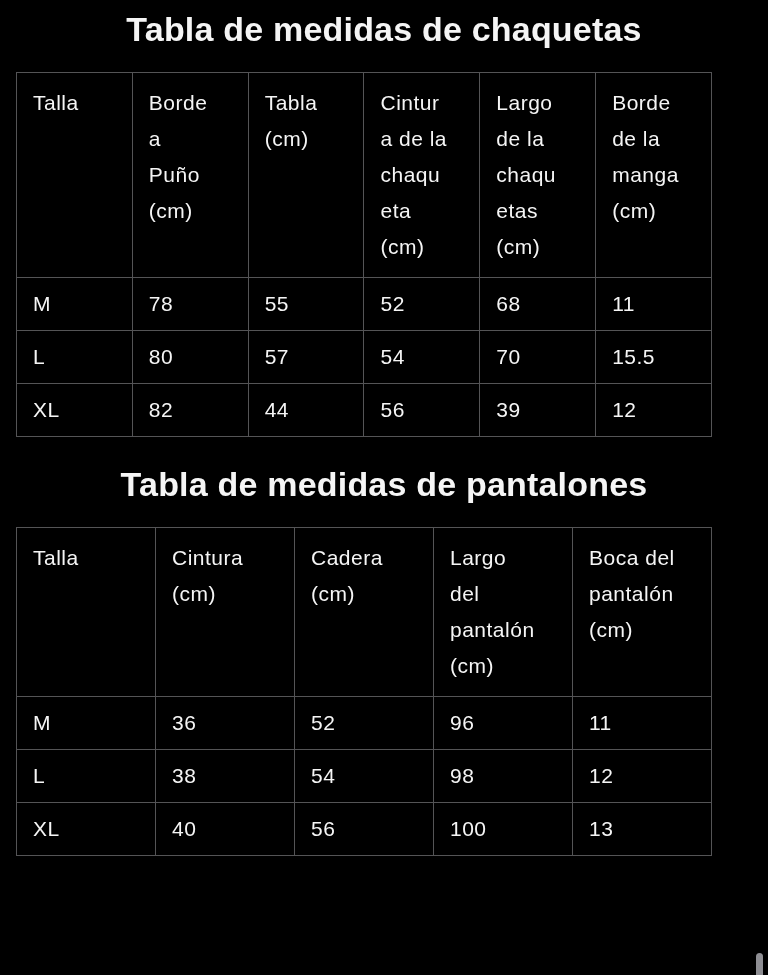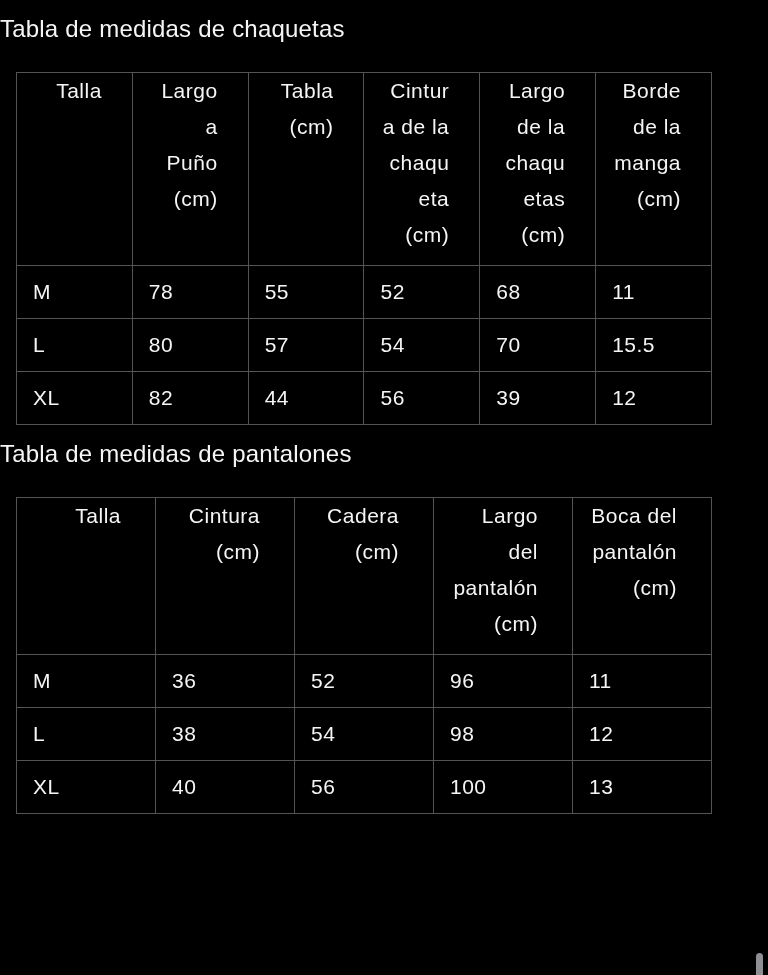--- a/index.html
+++ b/index.html
@@ -18,48 +18,47 @@
   }
   .page {
     position: relative;
     width: 768px;
     height: 975px;
     background: var(--bg);
     padding-top: 8px;
   }
   .page-title {
     color: var(--fg);
-    font-size: 24px;
-    font-weight: 400;
+    font-size: 34px;
+    font-weight: 700;
     line-height: 42px;
-    text-align: left;
+    text-align: center;
     letter-spacing: 0.2px;
   }
-  .title-2 { margin-top: 8px; }
+  .title-2 { margin-top: 26px; }
   table {
     border-collapse: collapse;
     table-layout: fixed;
     width: 696px;
     margin: 22px 0 0 16px;
   }
   th, td {
     border: 1px solid var(--border);
     color: var(--fg);
     font-size: 21px;
     letter-spacing: 0.5px;
     text-align: left;
     font-weight: 400;
   }
   th {
     vertical-align: top;
     line-height: 36px;
     overflow-wrap: break-word;
     word-wrap: break-word;
-    padding: 0 30px 12px 16px;
-    text-align: right;
+    padding: 12px 30px 12px 16px;
   }
   .t2 th { padding-right: 34px; }
   td {
     vertical-align: middle;
     line-height: 24px;
     padding: 14px 16px;
     white-space: nowrap;
   }
   .scrollbar-thumb {
     position: absolute;
@@ -75,21 +74,21 @@
 <body>
 
 <div class="page">
 
   <section>
     <h1 class="page-title">Tabla de medidas de chaquetas</h1>
     <table class="t1">
         <thead>
           <tr>
             <th>Talla</th>
-            <th>Largo a Puño (cm)</th>
+            <th>Borde a Puño (cm)</th>
             <th>Tabla (cm)</th>
             <th>Cintura de la chaqueta (cm)</th>
             <th>Largo de la chaquetas (cm)</th>
             <th>Borde de la manga (cm)</th>
           </tr>
         </thead>
         <tbody>
           <tr>
             <td>M</td>
             <td>78</td>

